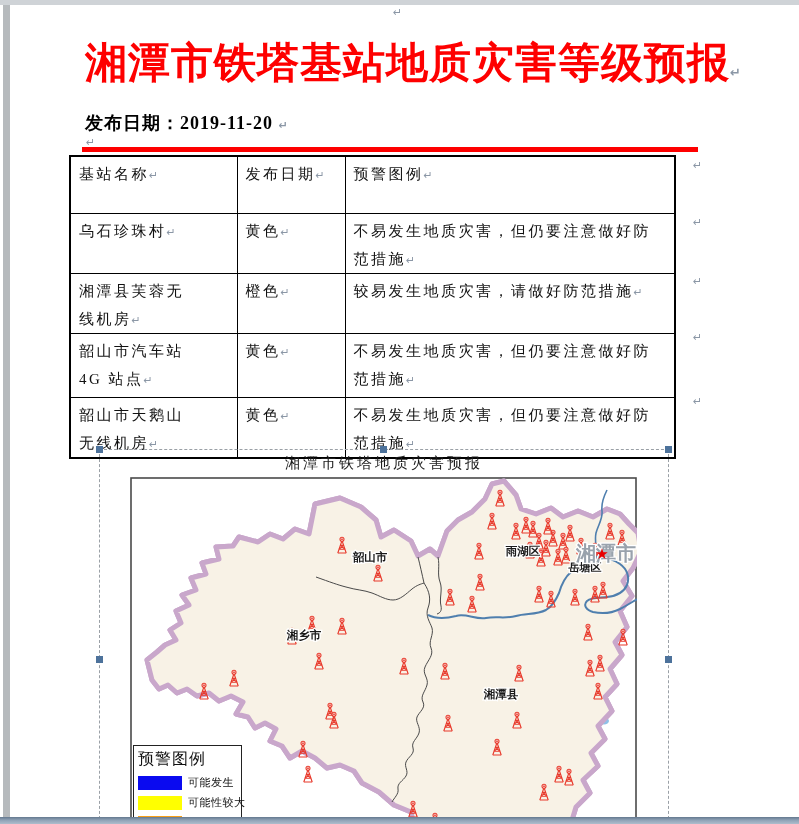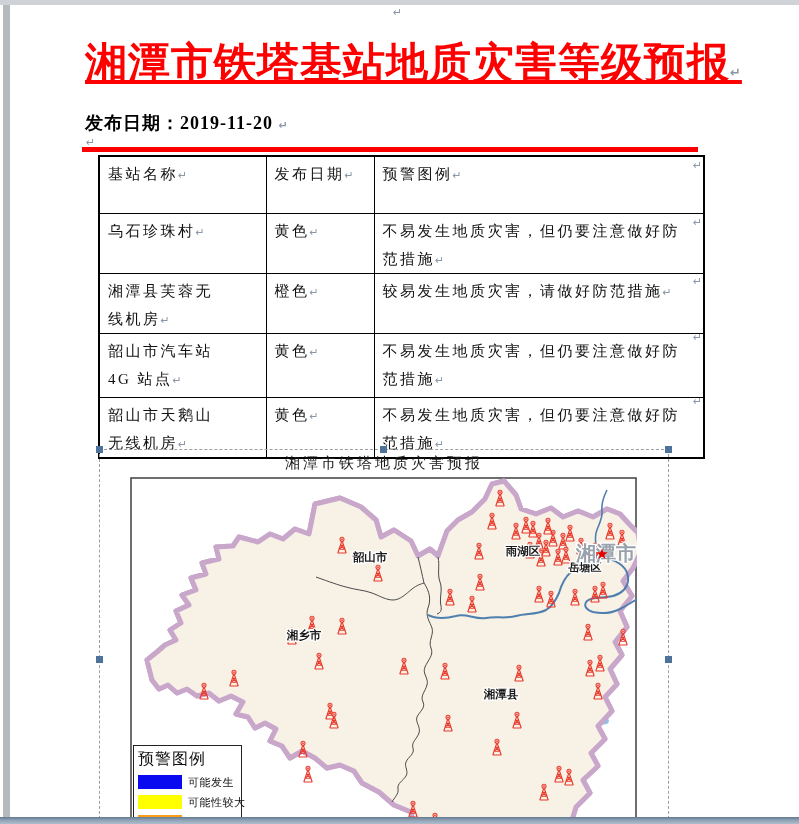--- a/index.html
+++ b/index.html
@@ -9,30 +9,30 @@
   }
   .top-bar{position:absolute;left:0;top:0;width:799px;height:5px;background:#cfd3d7;}
   .left-strip{position:absolute;left:3px;top:5px;width:7px;height:812px;background:#b6babd;}
   .bottom-strip{position:absolute;left:0;top:817px;width:799px;height:7px;
     background:linear-gradient(180deg,#64788f 0%,#8fa2b6 45%,#aebdcc 100%);z-index:60;}
   .pilcrow{color:#8b97a6;font-family:"DejaVu Sans",sans-serif;font-size:11px;line-height:1;}
   .pilcrow-abs{position:absolute;}
   .doc-title{
     position:absolute;left:85px;top:34px;width:614px;text-align:center;
     font-family:"Liberation Sans","DejaVu Sans",sans-serif;font-weight:900;
-    font-size:42px;line-height:1.4;color:#fe0000;letter-spacing:1px;white-space:nowrap;text-decoration:underline;
+    font-size:42px;line-height:1.4;color:#fe0000;letter-spacing:1px;white-space:nowrap;
   }
   .doc-title .pilcrow{font-size:13px;}
   .doc-date{
     position:absolute;left:85px;top:111px;width:614px;
     font-size:18px;font-weight:700;color:#000;letter-spacing:1px;
   }
   .red-rule{position:absolute;left:82px;top:147px;width:616px;height:5px;background:#fe0000;}
   table.doc-table{
-    position:absolute;left:98px;top:155px;border-collapse:collapse;table-layout:fixed;
+    position:absolute;left:69px;top:155px;border-collapse:collapse;table-layout:fixed;
     border:2px solid #000;
   }
   table.doc-table td{
     border:1px solid #000;vertical-align:top;padding:3px 8px 0 8px;
     font-size:15px;line-height:28px;letter-spacing:2.5px;color:#111;
     white-space:pre-line;overflow:hidden;
   }
   .rowmark{position:absolute;left:693px;}
   
   .pic-select{
@@ -48,21 +48,21 @@
   .tower{color:#e8392b;stroke:#e8392b;stroke-width:1.1;fill:none;}
   .map-label{font-family:"Liberation Sans","DejaVu Sans",sans-serif;font-weight:700;
     paint-order:stroke;stroke:#ffffff;stroke-width:2.5px;}
   
   .legend{
     position:absolute;left:133px;top:745px;width:100px;background:#fff;
     border:1px solid #222;padding:2px 3px 6px 4px;z-index:20;
     font-family:"Liberation Sans","DejaVu Sans",sans-serif;
   }
   .legend-title{font-size:16px;color:#111;margin:1px 0 3px 0;letter-spacing:1px;}
-  .legend-row{display:flex;align-items:flex-start;margin:5px 0 0 0;}
+  .legend-row{display:flex;align-items:flex-end;margin:5px 0 0 0;}
   .legend-swatch{width:44px;height:14px;flex:0 0 44px;}
   .legend-label{font-size:11px;color:#111;margin-left:6px;white-space:nowrap;letter-spacing:0.5px;}
 </style>
 </head>
 <body>
 
 <div class="top-bar"></div>
 <div class="left-strip"></div>
 <div class="bottom-strip"></div>
 

